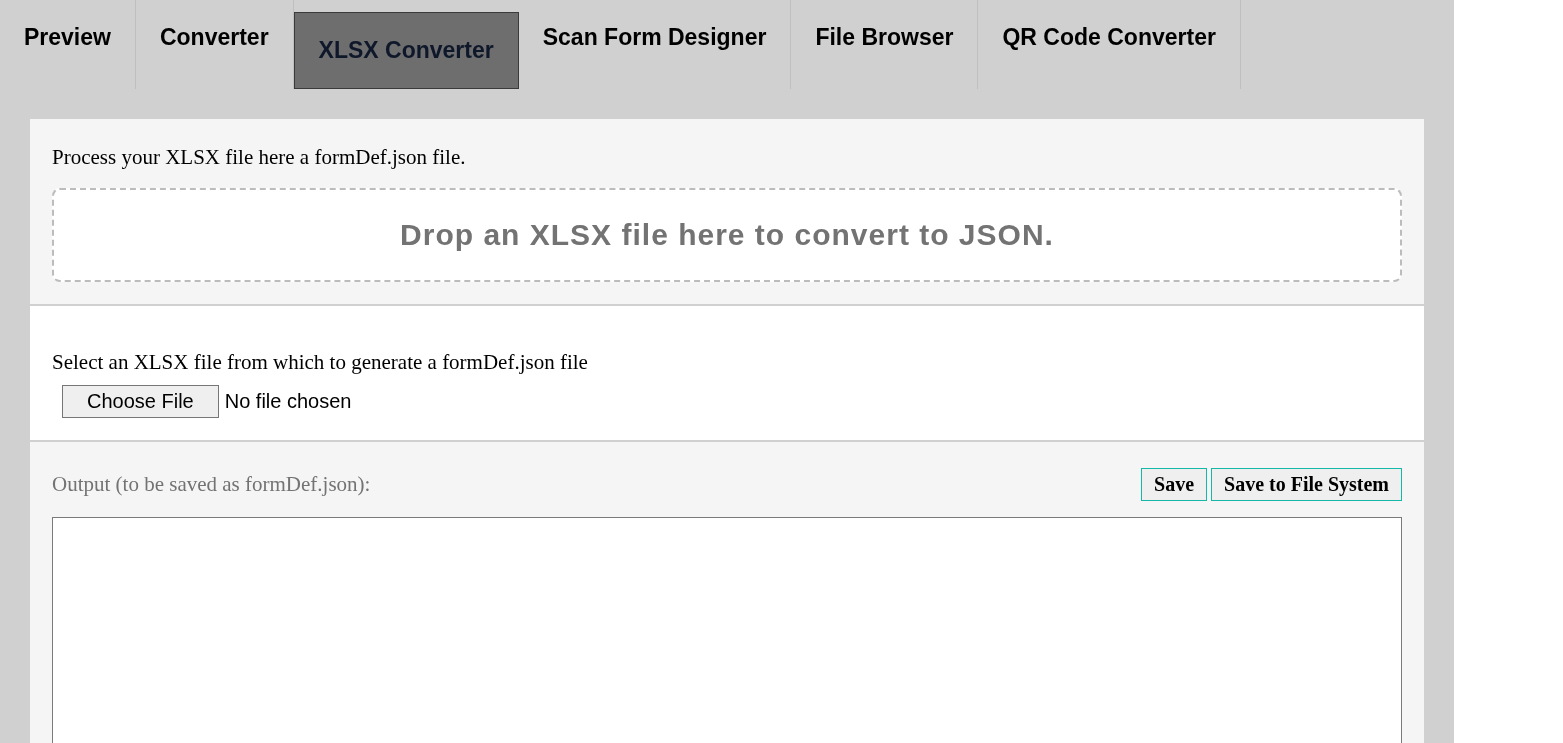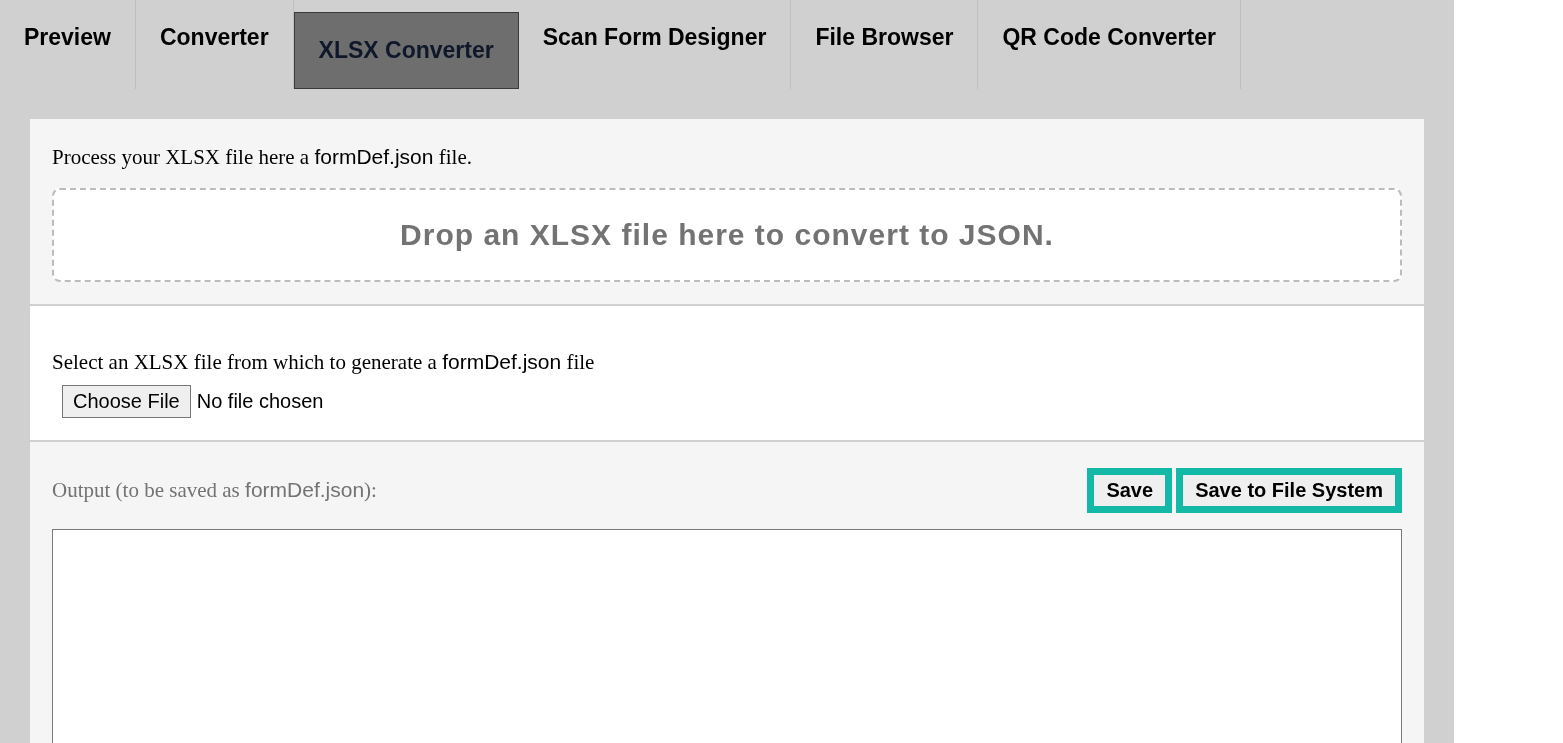--- a/index.html
+++ b/index.html
@@ -47,21 +47,21 @@
       background: #fff;
       margin: 0 30px 2px 30px;
       padding: 22px 22px 22px 22px;
     }
     .intro-text {
       font-size: 21px;
       color: #000;
       margin-bottom: 18px;
     }
     code.inline {
-      font-family: Liberation Sans, sans-serif;
+      font-family: Liberation Serif, serif;
       font-size: 21px;
     }
     .dropzone {
       border: 2px dashed #bcbcbc;
       border-radius: 8px;
       text-align: center;
       padding: 28px 10px;
       background: #fff;
     }
     .dropzone-text {
@@ -82,21 +82,21 @@
       display: flex;
       align-items: center;
       gap: 6px;
       margin-left: 10px;
     }
     .choose-file-btn {
       font-family: Arial, Helvetica, sans-serif;
       font-size: 20px;
       background: #efefef;
       border: 1px solid #767676;
-      padding: 4px 10px;
+      padding: 4px 24px;
       cursor: pointer;
     }
     .file-status {
       font-family: Arial, Helvetica, sans-serif;
       font-size: 20px;
       color: #000;
     }
     .output-panel {
       background: #f5f5f5;
       margin: 0 30px 0 30px;
@@ -110,25 +110,25 @@
     }
     .output-label {
       font-size: 21px;
       color: #737373;
     }
     .output-buttons {
       display: flex;
       gap: 4px;
     }
     .output-buttons button {
-      font-family: Liberation Sans, sans-serif;
+      font-family: Liberation Serif, serif;
       font-weight: bold;
       font-size: 20px;
       background: #efefef;
-      border: 7px solid #14b8a6;
+      border: 1px solid #14b8a6;
       padding: 4px 12px;
       cursor: pointer;
     }
     .output-area {
       background: #fff;
       border: 1px solid #7a7a7a;
       min-height: 260px;
       width: 100%;
     }
   </style>

